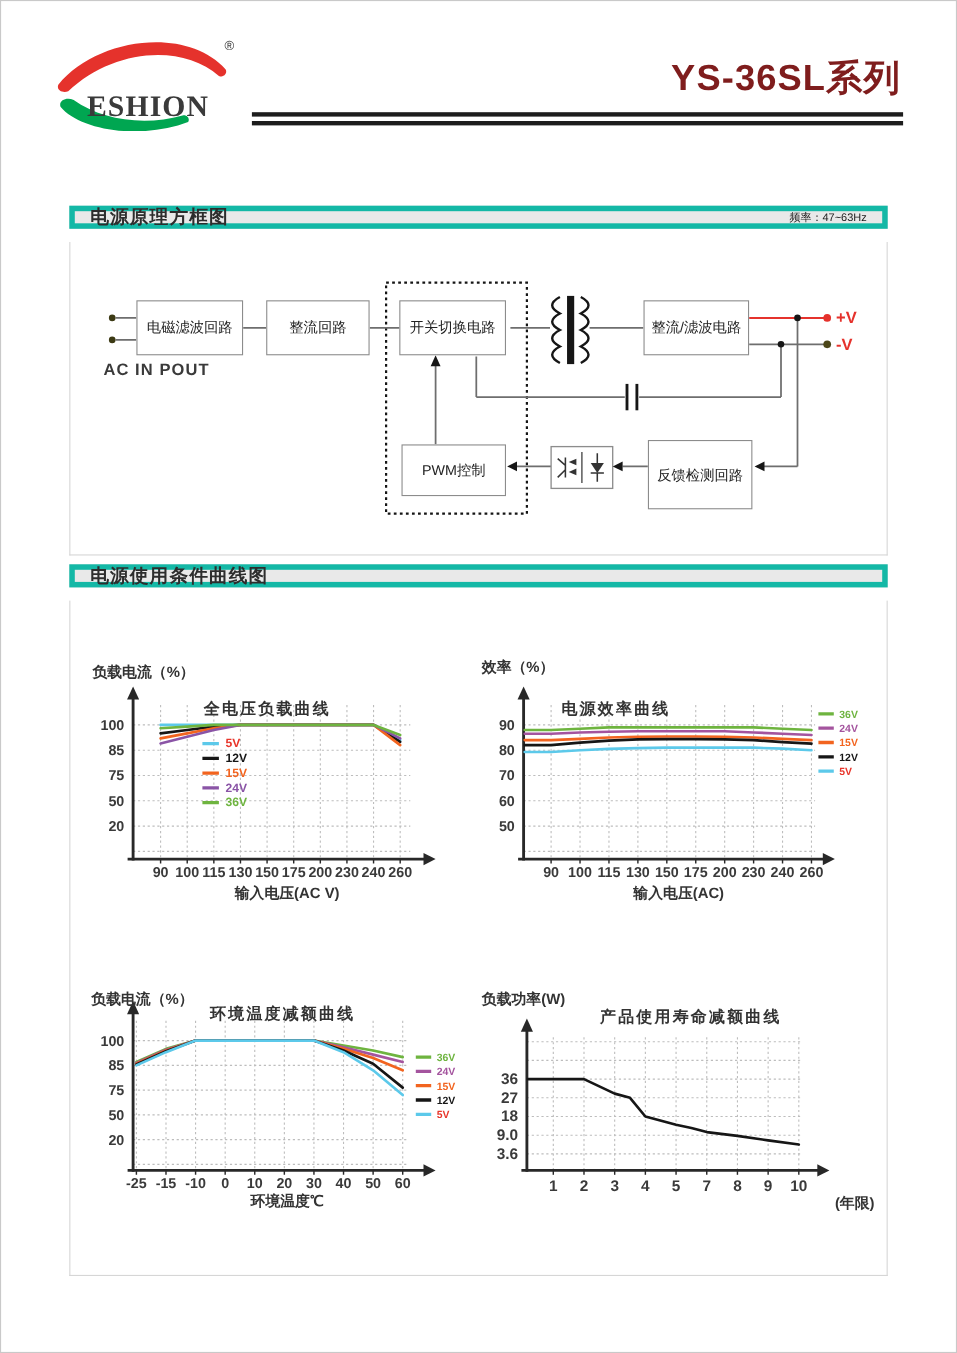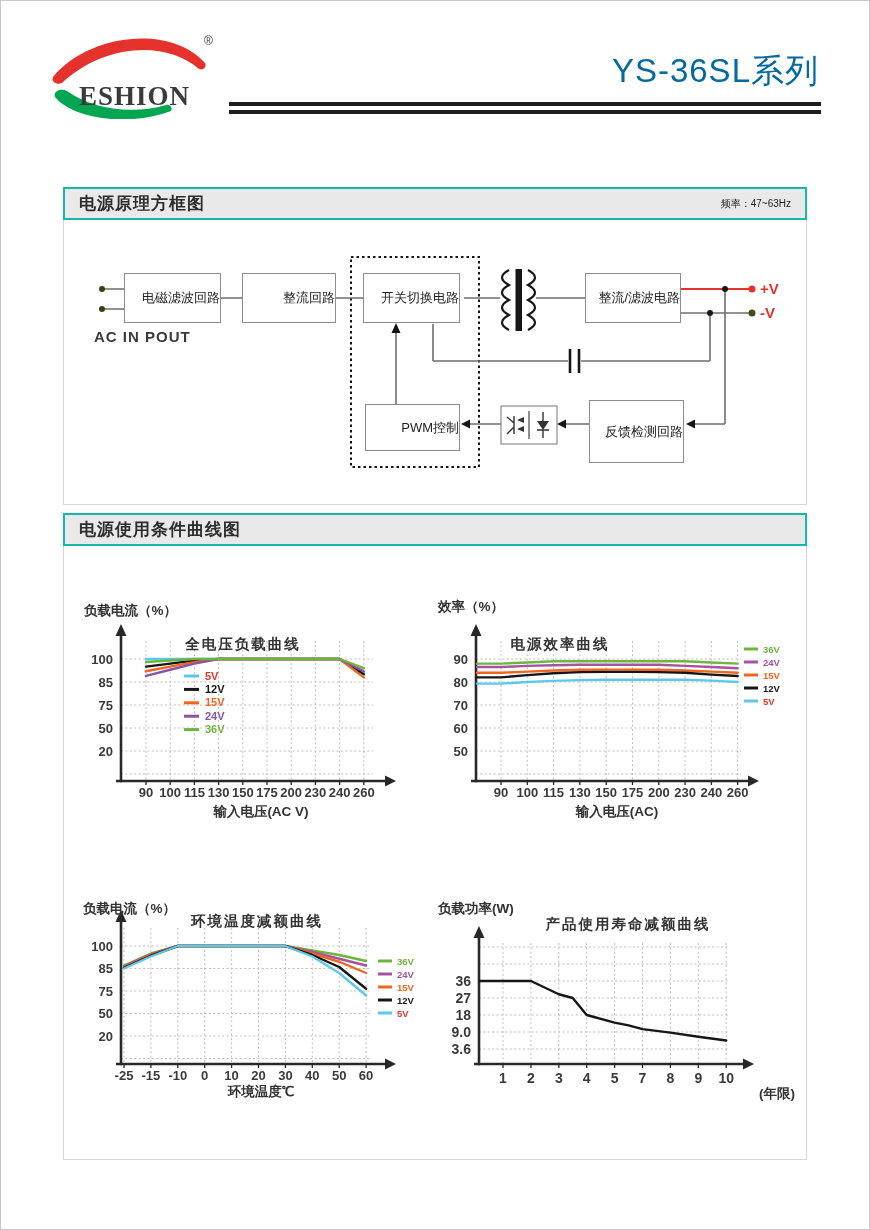--- a/index.html
+++ b/index.html
@@ -2,35 +2,35 @@
 <html><head>
 <meta charset="utf-8">
 <style>
   html,body{margin:0;padding:0;background:#fff;}
   .page{position:relative;width:868px;height:1228px;border:1px solid #c9c9c9;
         background:#fff;font-family:"Liberation Sans",sans-serif;overflow:hidden;}
   .abs{position:absolute;}
   
   .page-title{position:absolute;left:228px;top:48px;font-size:33px;font-weight:bold;
               color:#141414;letter-spacing:2px;}
-  .model-title{position:absolute;right:50px;top:48px;font-size:33px;font-weight:normal;
-               color:#0369a1;letter-spacing:1px;text-align:right;}
+  .model-title{position:absolute;right:50px;top:48px;font-size:33px;font-weight:bold;
+               color:#7f1d1d;letter-spacing:1px;text-align:right;}
   .title-rule{position:absolute;left:228px;top:101px;width:592px;height:4px;
               border-top:4px solid #1d1d1d;border-bottom:4px solid #1d1d1d;}
   
-  .secbar{position:absolute;left:62px;width:744px;height:33px;background:#e9e9e9;
-          border:2px solid #14b8a6;box-sizing:border-box;display:flex;align-items:center;
+  .secbar{position:absolute;left:62px;width:744px;height:21px;background:#e9e9e9;
+          border:5px solid #14b8a6;box-sizing:border-box;display:flex;align-items:center;
           justify-content:space-between;padding:0 14px;}
   .secbar .t{font-size:17px;font-weight:bold;color:#2d2d2d;letter-spacing:1px;}
   .secbar .f{font-size:10px;color:#1c1c1c;}
   .panel{position:absolute;left:62px;width:744px;background:#fff;border:1px solid #d6d6d6;
          border-top:none;box-sizing:border-box;}
   
   .dbox{position:absolute;border:1px solid #8c8c8c;background:#fff;display:flex;
-        align-items:center;justify-content:flex-end;font-size:13px;color:#222;
+        align-items:center;justify-content:center;font-size:13px;color:#222;
         box-sizing:border-box;z-index:2;}
   .aclabel{position:absolute;left:30px;top:108px;font-size:15px;font-weight:bold;
            color:#3a3a3a;letter-spacing:1px;z-index:2;}
   
   svg.chart{position:absolute;}
   svg{font-family:"Liberation Sans",sans-serif;}
   .grid{stroke:#bdbdbd;stroke-width:1;stroke-dasharray:2 2.4;}
   .axis{stroke:#282828;stroke-width:2.6;}
   .tick{stroke:#282828;stroke-width:1.3;}
   .arrow{fill:#282828;}

